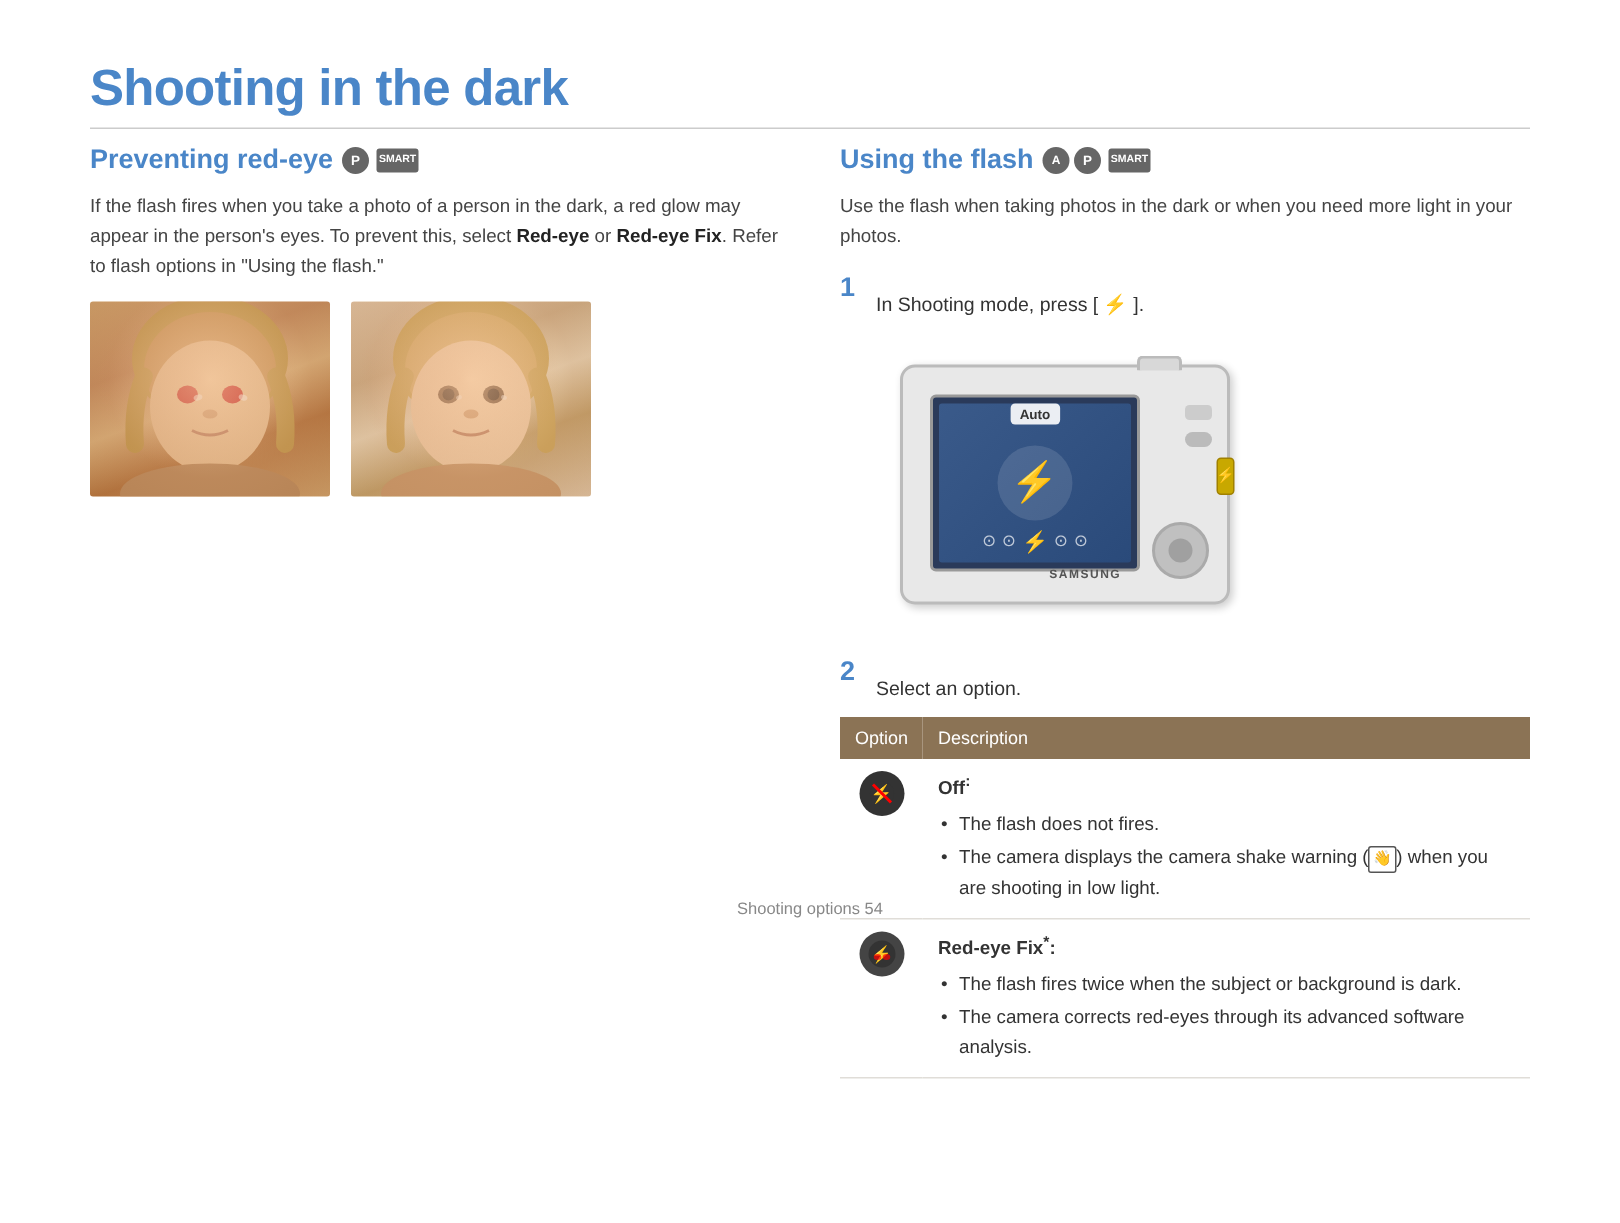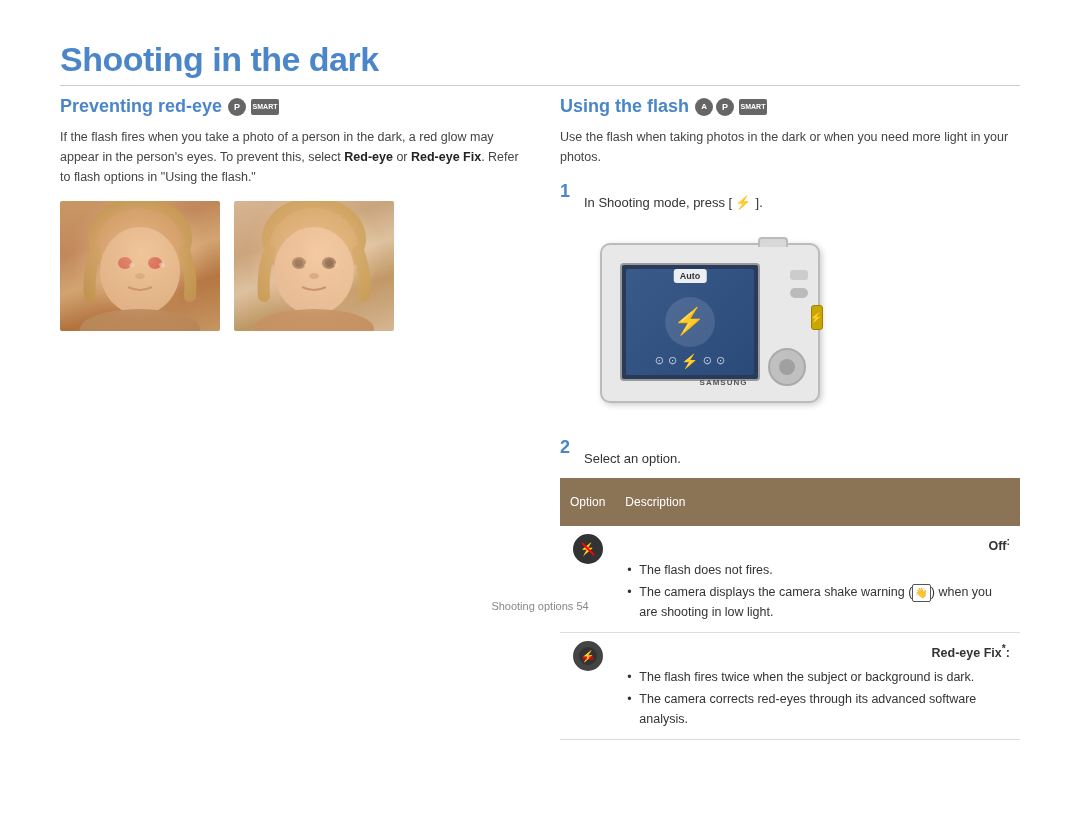--- a/index.html
+++ b/index.html
@@ -209,21 +209,21 @@
       margin-top: 4px;
       font-size: 12.5px;
     }
 
     .options-table thead tr {
       background: #8b7355;
       color: white;
     }
 
     .options-table thead th {
-      padding: 17px 10px;
+      padding: 7px 10px;
       text-align: left;
       font-weight: normal;
       font-size: 12px;
     }
 
     .options-table tbody tr {
       border-bottom: 1px solid #e0ddd8;
     }
 
     .options-table td {
@@ -232,21 +232,20 @@
     }
 
     .options-table td:first-child {
       width: 50px;
       text-align: center;
     }
 
     .option-name {
       font-weight: bold;
       margin-bottom: 4px;
-      text-align: right;
     }
 
     .option-desc {
       line-height: 1.6;
     }
 
     .option-desc ul {
       list-style: none;
       padding: 0;
     }

